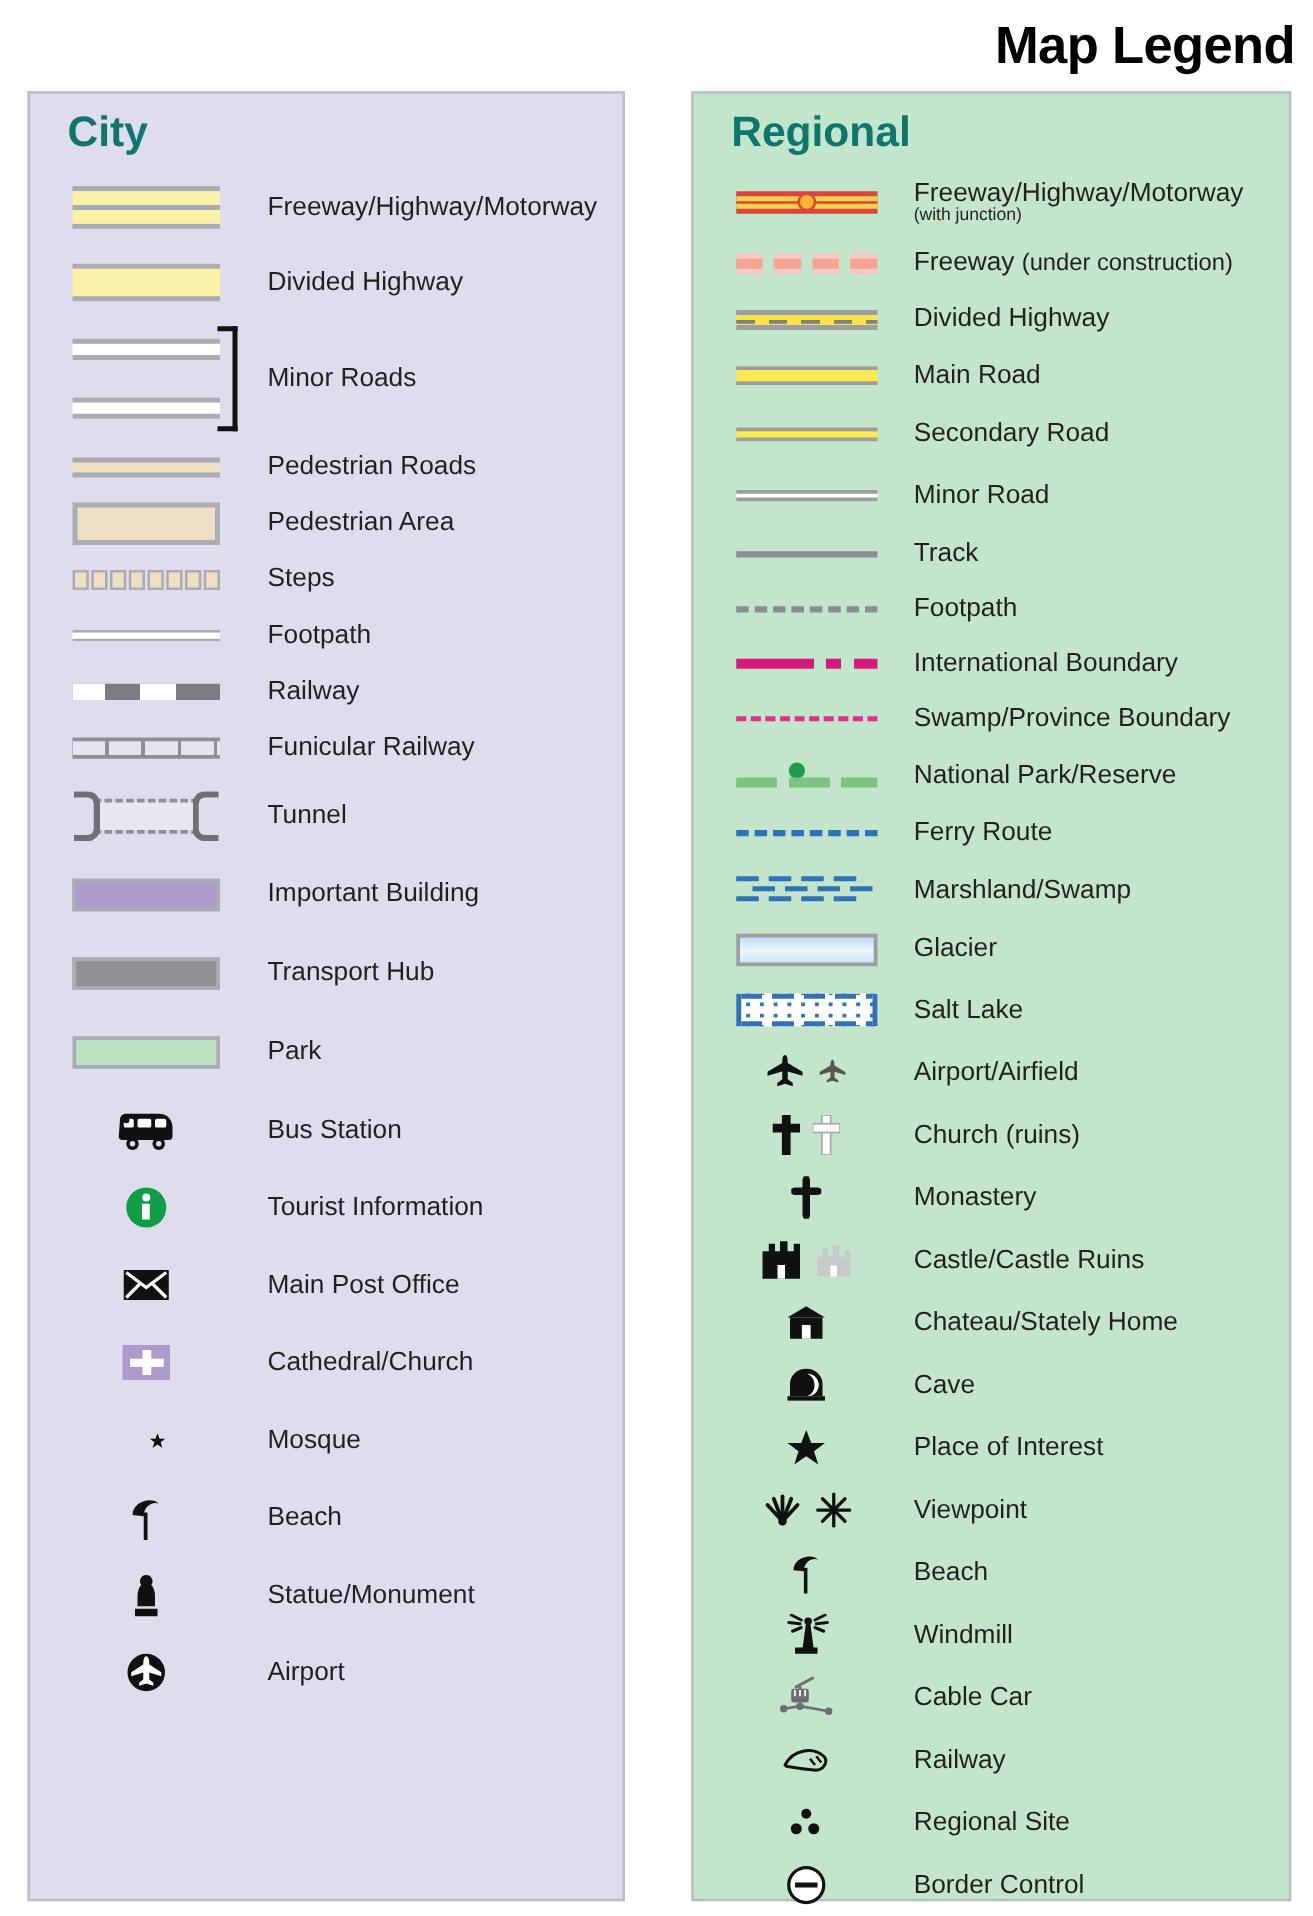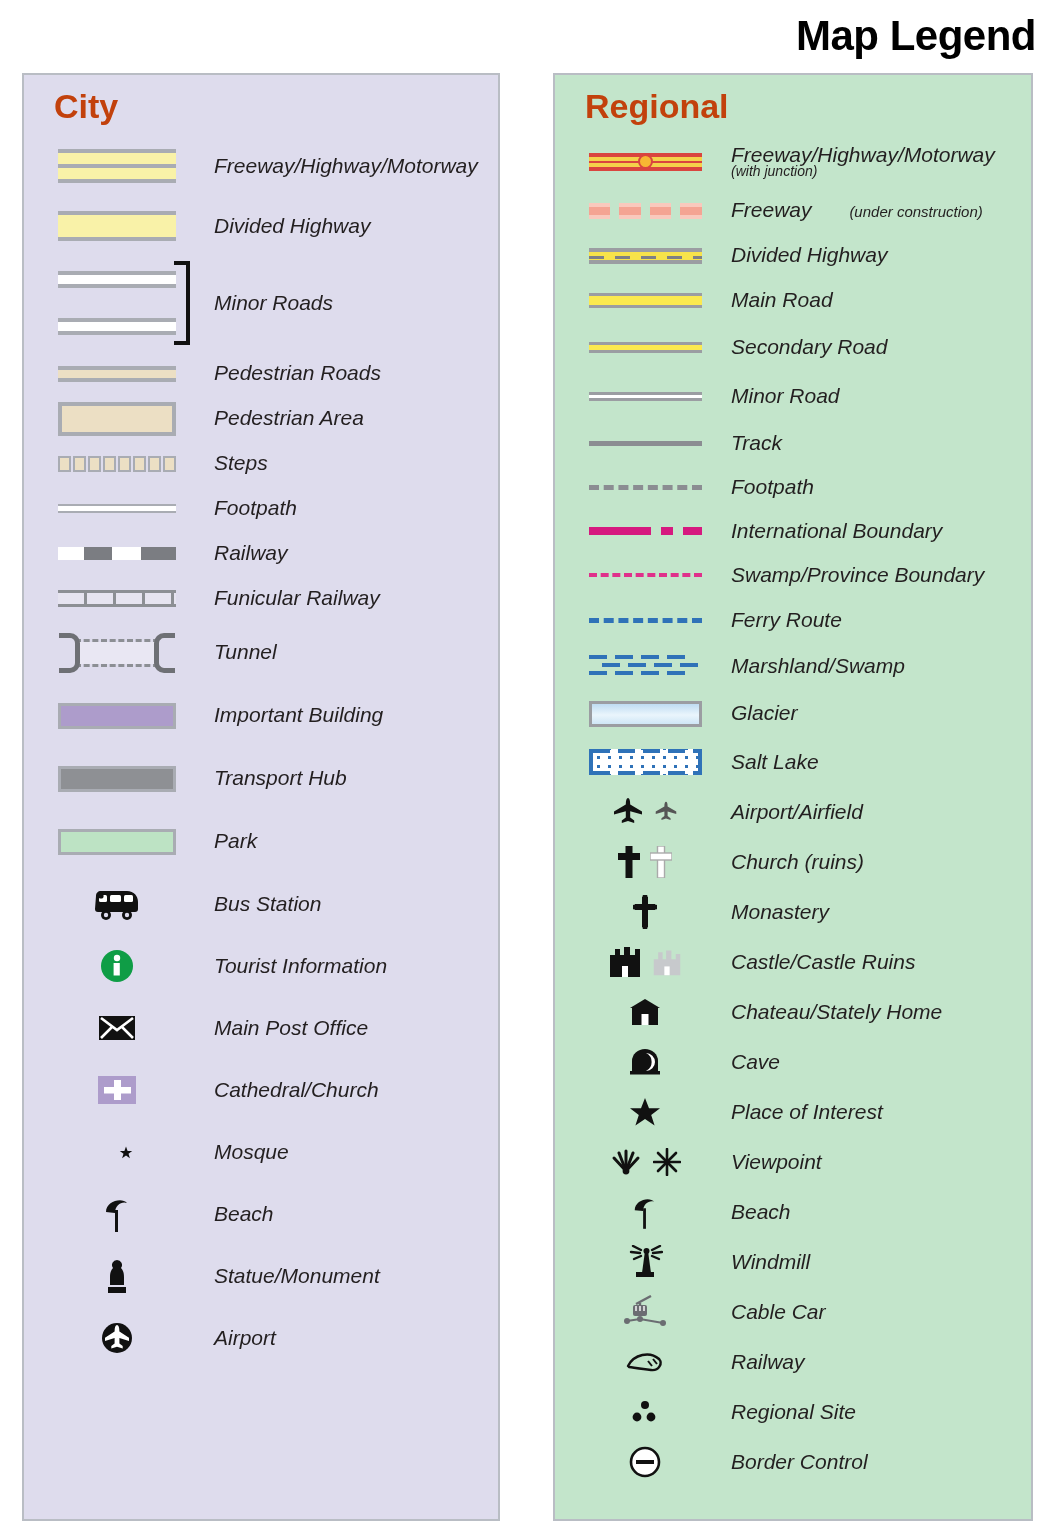--- a/index.html
+++ b/index.html
@@ -19,29 +19,29 @@
   .panel{
     position:absolute; top:73px; bottom:12px;
     border:2px solid #b9bdc4;
     box-sizing:border-box;
   }
   #city-panel{ left:22px; width:478px; background:#dedced; }
   #regional-panel{ left:553px; width:480px; background:#c3e5cb; }
 
   .panel-title{
     position:absolute; top:12px; left:30px;
-    font-size:34px; font-weight:bold; color:#c2410c;
+    font-size:34px; font-weight:bold; color:#0f766e;
   }
 
   .rows{ position:absolute; left:0; right:0; top:60px; }
 
   .row{ display:flex; align-items:center; position:relative; }
   .sym{ flex:0 0 auto; display:flex; align-items:center; justify-content:center; position:relative; }
-  .lbl{ font-size:21px; color:#231f20; line-height:1.05;font-style:italic; }
-  .lbl .sub{ font-size:15px;margin-left:32px; }
+  .lbl{ font-size:21px; color:#231f20; line-height:1.05; }
+  .lbl .sub{ font-size:19px; }
   .lbl .subline{ display:block; font-size:14px; margin-top:-2px; }
 
   
   #city-panel .row{ padding-left:18px; }
   #city-panel .sym{ width:150px; }
   #city-panel .lbl{ margin-left:22px; }
 
   .bar{ box-sizing:border-box; width:118px; }
   .casing{ border-top:4px solid #a9acb3; border-bottom:4px solid #a9acb3; }
 
@@ -444,20 +444,29 @@
       <div class="lbl">International Boundary</div>
     </div>
 
     <div class="row" style="height:44px">
       <div class="sym">
         <div class="rline r-state"></div>
       </div>
       <div class="lbl">Swamp/Province Boundary</div>
     </div>
 
+    <div class="row" style="height:46px">
+      <div class="sym">
+        <div class="rline r-np">
+            <div class="dot"></div>
+            <div class="band"></div>
+          </div>
+      </div>
+      <div class="lbl">National Park/Reserve</div>
+    </div>
 
     <div class="row" style="height:46px">
       <div class="sym">
         <div class="rline r-ferry"></div>
       </div>
       <div class="lbl">Ferry Route</div>
     </div>
 
     <div class="row" style="height:47px">
       <div class="sym">

